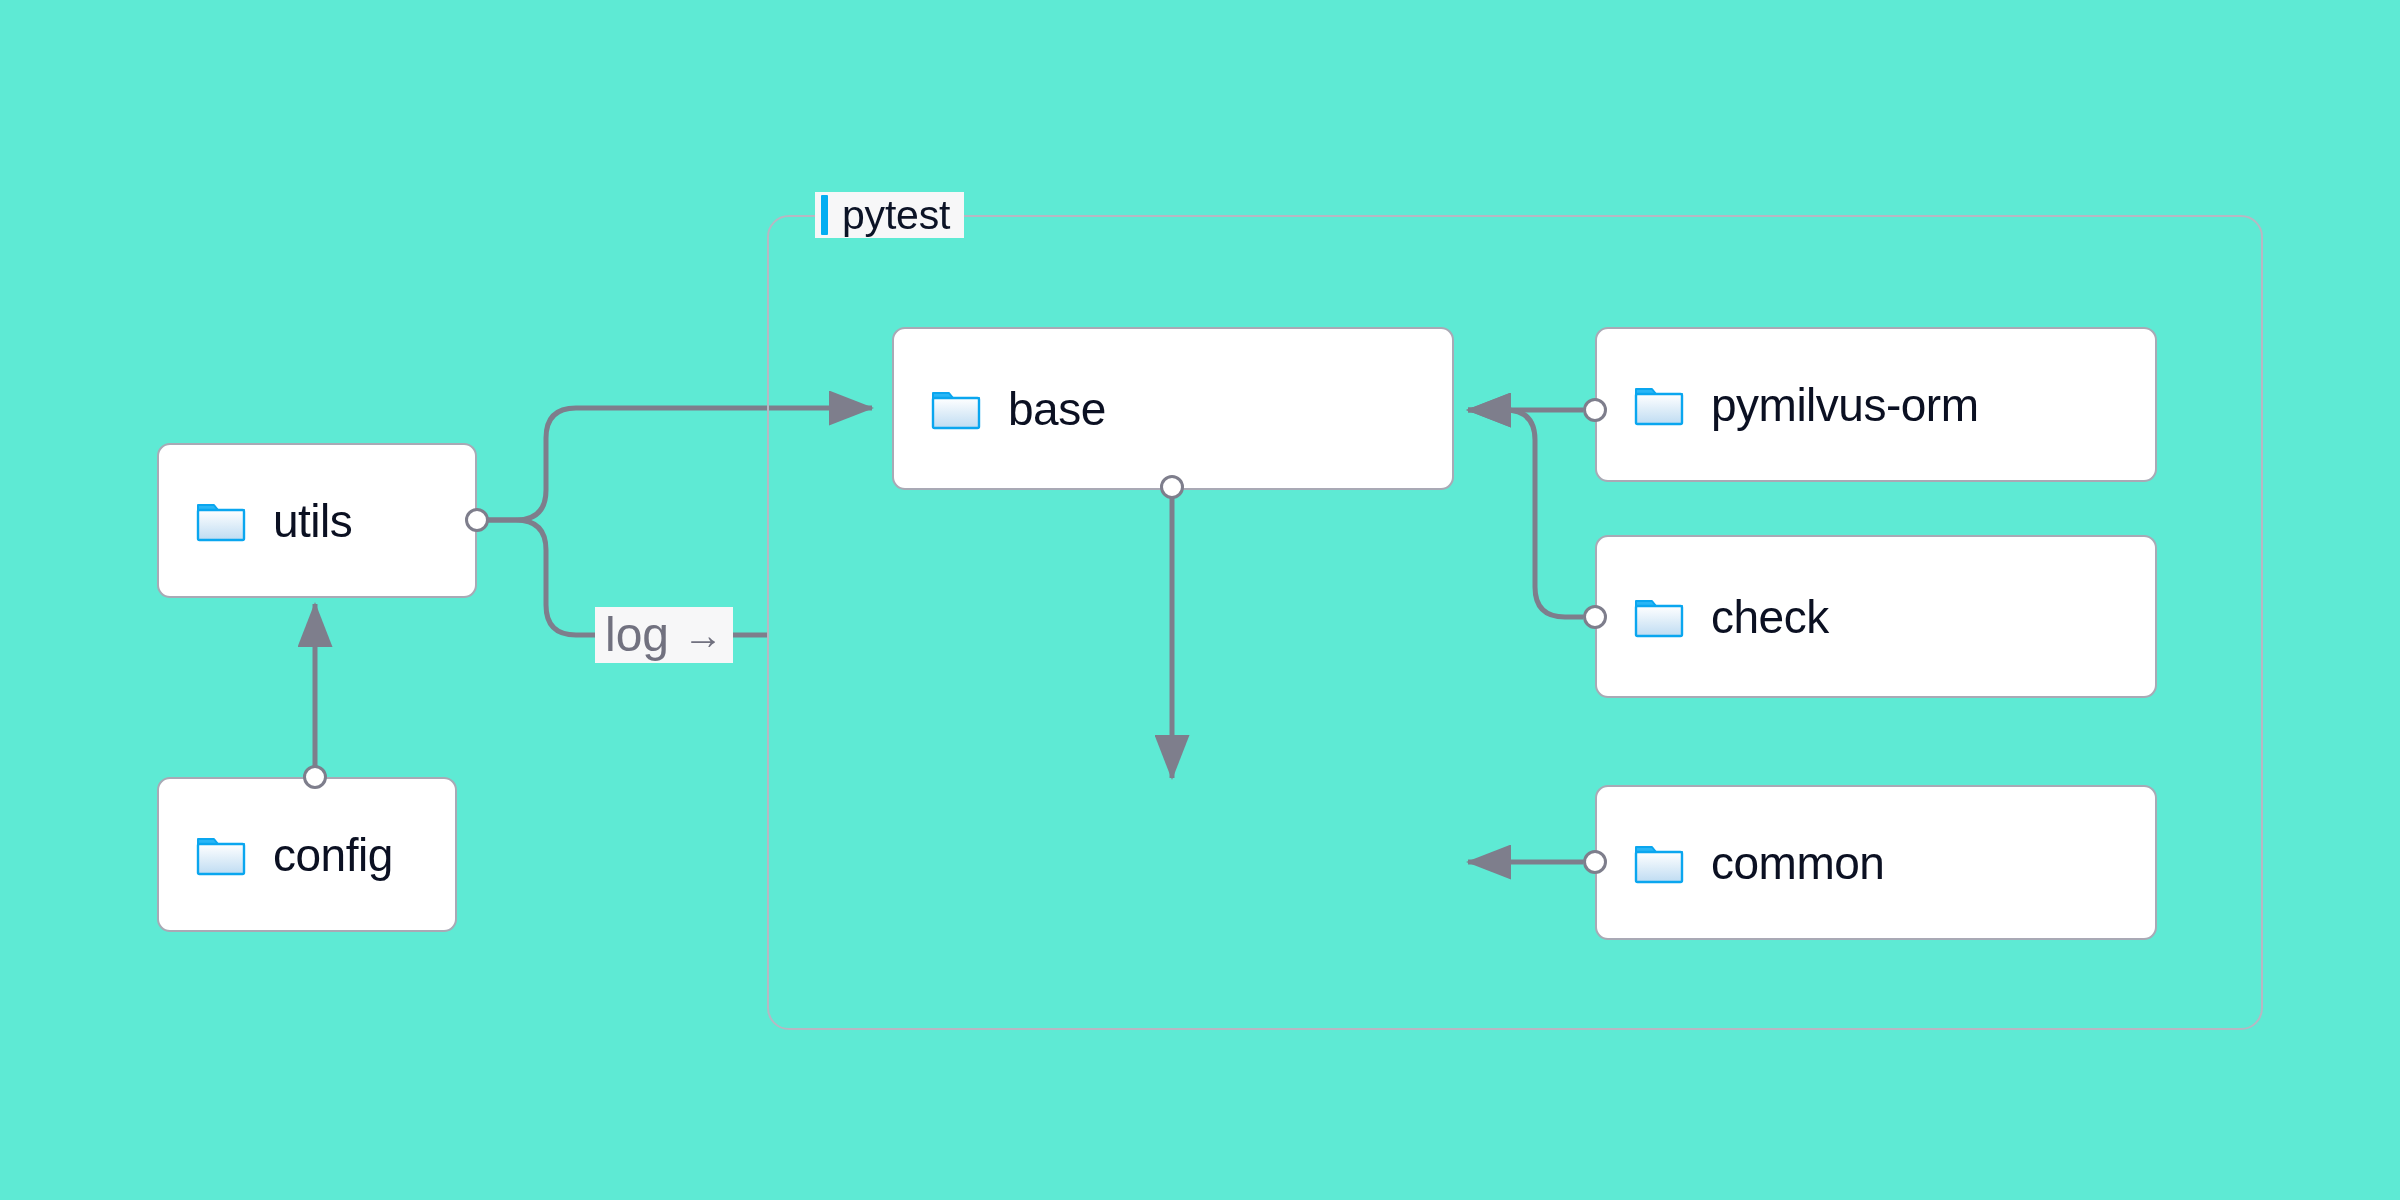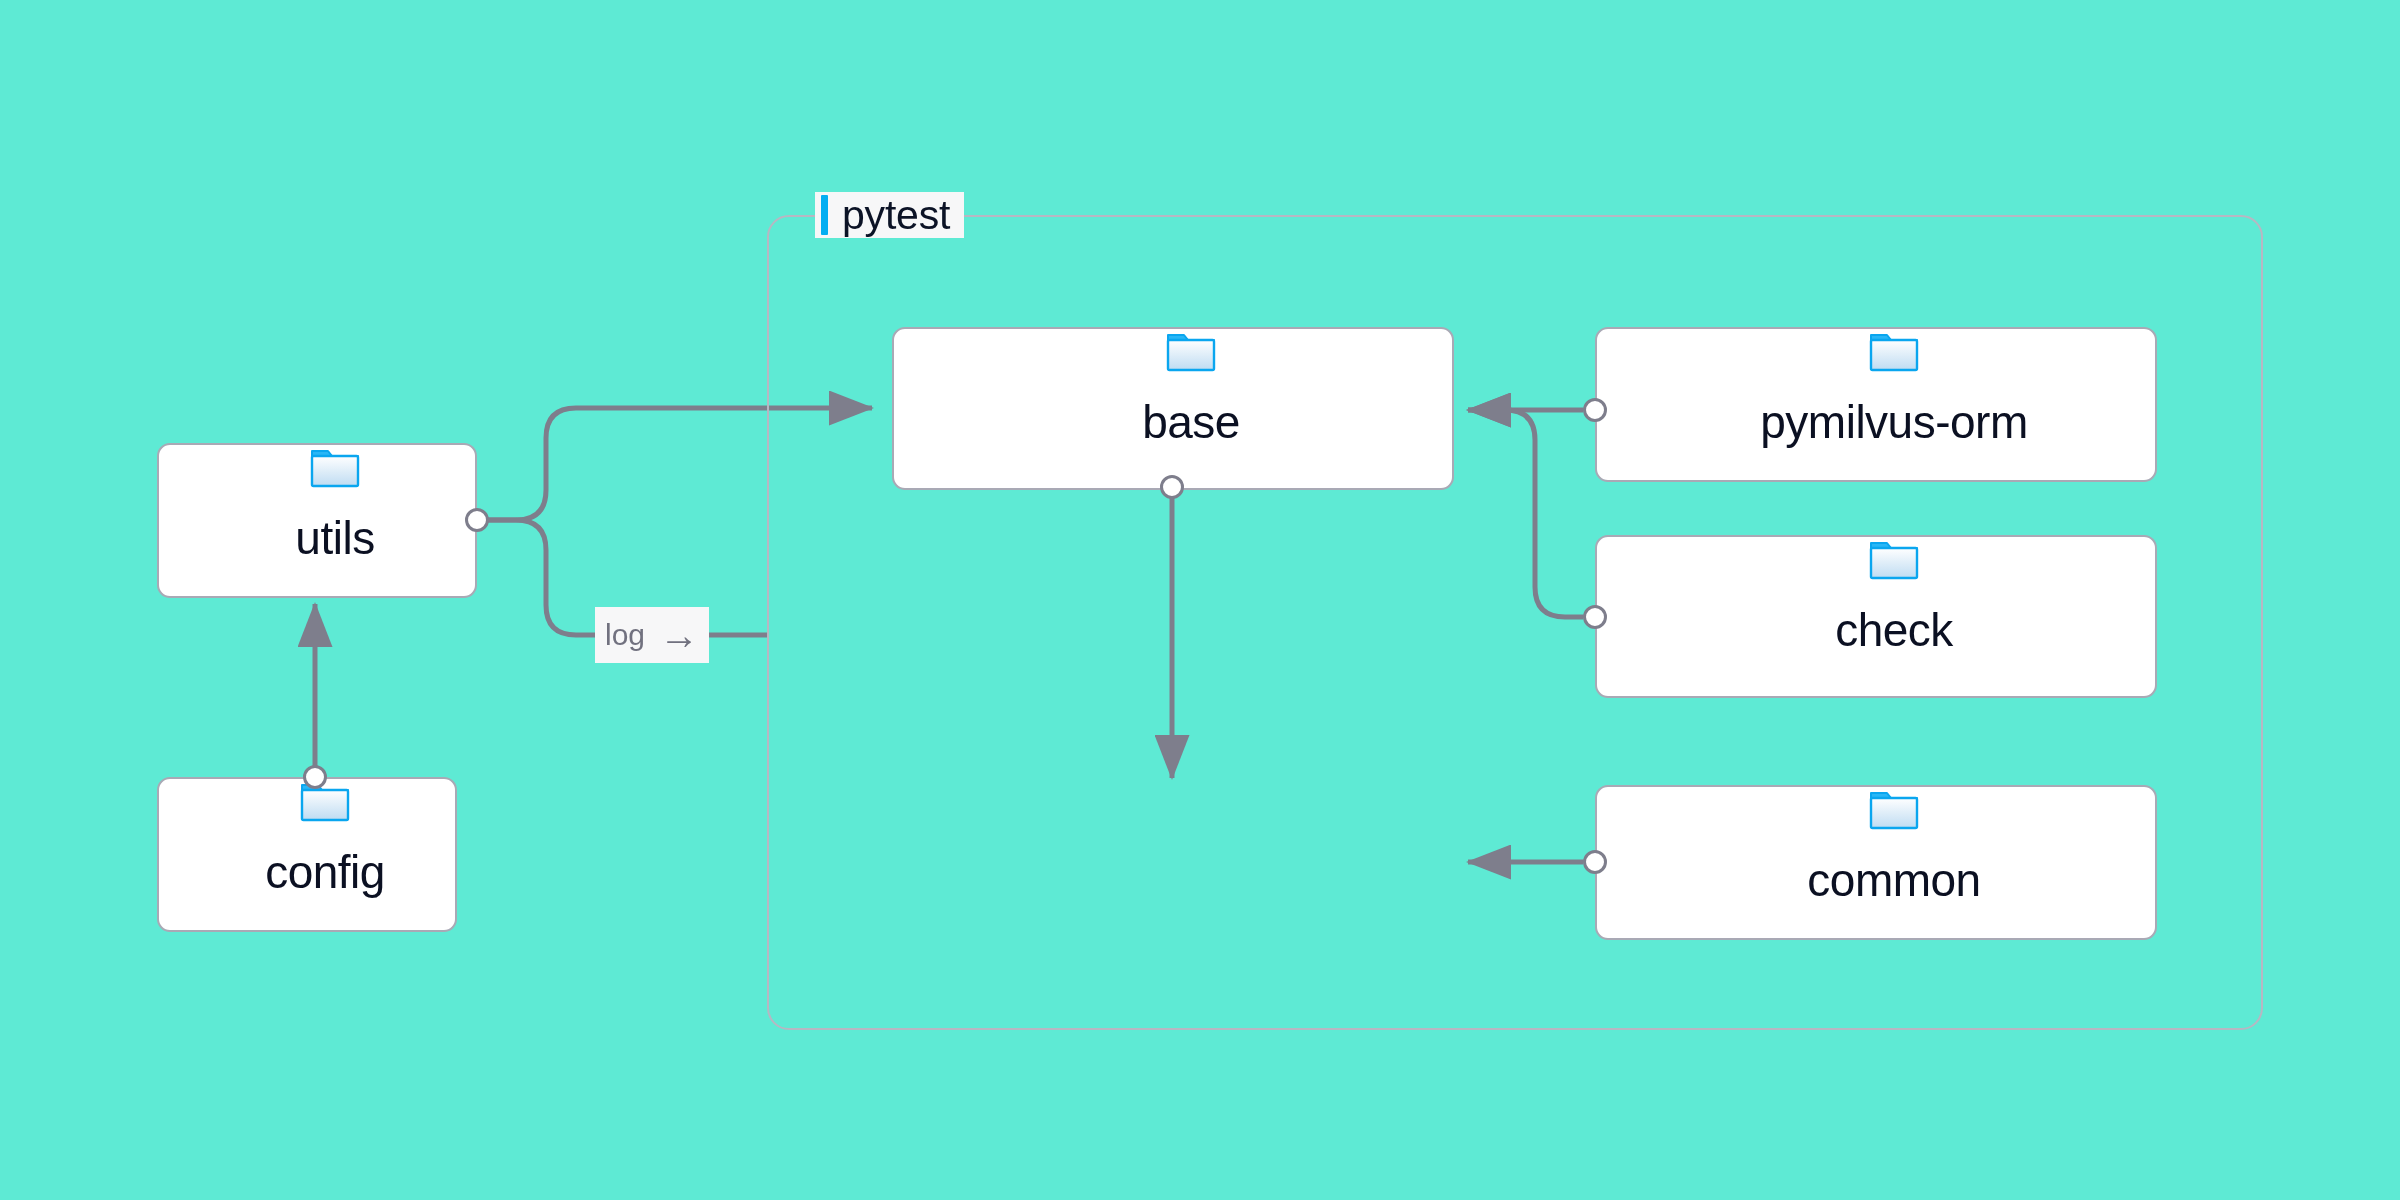--- a/index.html
+++ b/index.html
@@ -64,21 +64,20 @@
   .node {
     position: absolute;
     box-sizing: border-box;
     background: #ffffff;
     border: 2.5px solid #a9a9b5;
     border-radius: 13px;
     display: flex;
     align-items: center;
     padding-left: 36px;
     gap: 26px;
-    flex-direction: column;
   }
   .node-label {
     font-size: 46px;
     color: #0b1022;
     letter-spacing: -0.5px;
     line-height: 1;
     white-space: nowrap;
   }
 
   
@@ -105,21 +104,21 @@
     position: absolute;
     display: flex;
     align-items: center;
     gap: 14px;
     background: #f7f7f8;
     padding: 0 10px;
     height: 56px;
     white-space: nowrap;
   }
   .edge-label-text {
-    font-size: 30px;
+    font-size: 48px;
     color: #71717f;
     line-height: 1;
   }
   .edge-label-arrow {
     font-size: 40px;
     color: #71717f;
     line-height: 1;
   }
 </style>
 </head>

